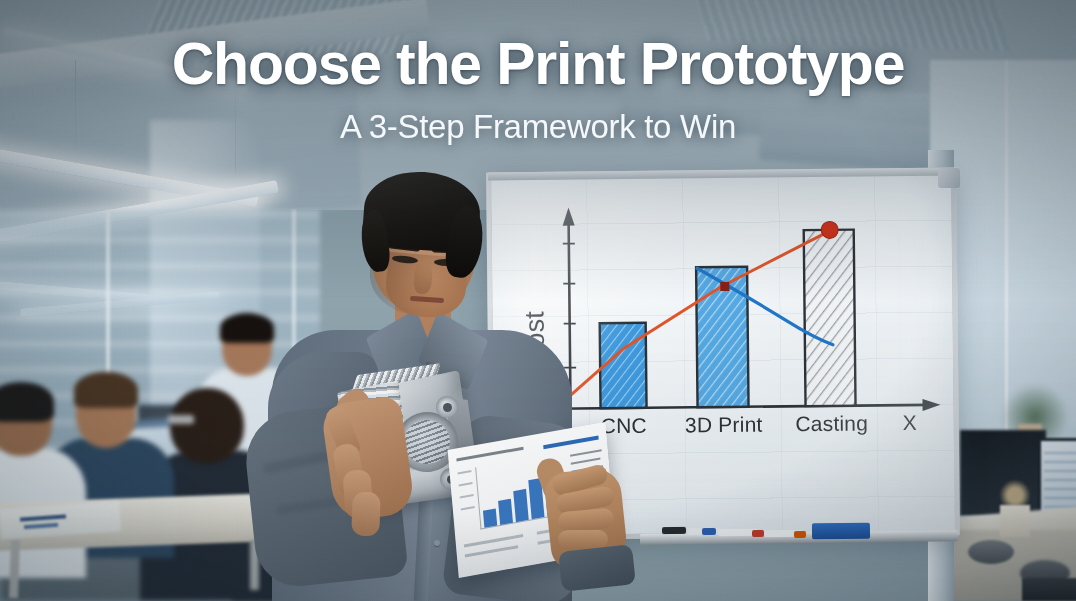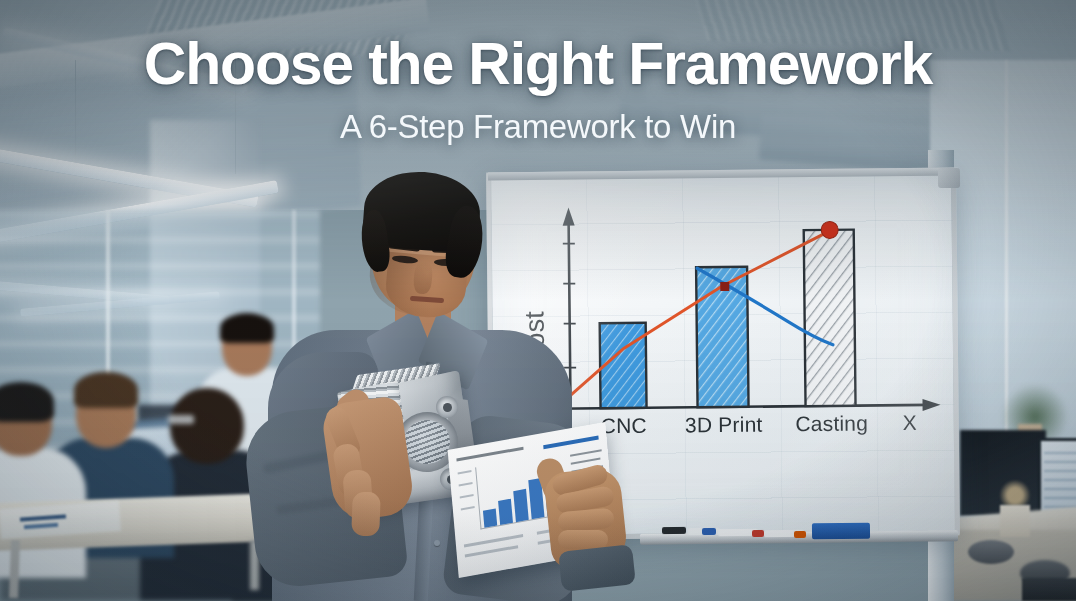--- a/index.html
+++ b/index.html
@@ -797,17 +797,17 @@
   <div class="layer finger-r" id="fr1"></div>
   <div class="layer finger-r" id="fr2"></div>
   <div class="layer finger-r" id="fr3"></div>
   <div class="layer finger-r" id="fr4"></div>
   <div class="layer" id="cuff-r"></div>
 
   <div class="layer" id="tint"></div>
   <div class="layer" id="vignette"></div>
 
   <div id="headline">
-    <div id="title">Choose the Right Framework</div>
-    <div id="subtitle">A 6-Step Framework to Win</div>
+    <div id="title">Choose the Print Prototype</div>
+    <div id="subtitle">A 3-Step Framework to Win</div>
   </div>
 
 </div>
 
 </body></html>

